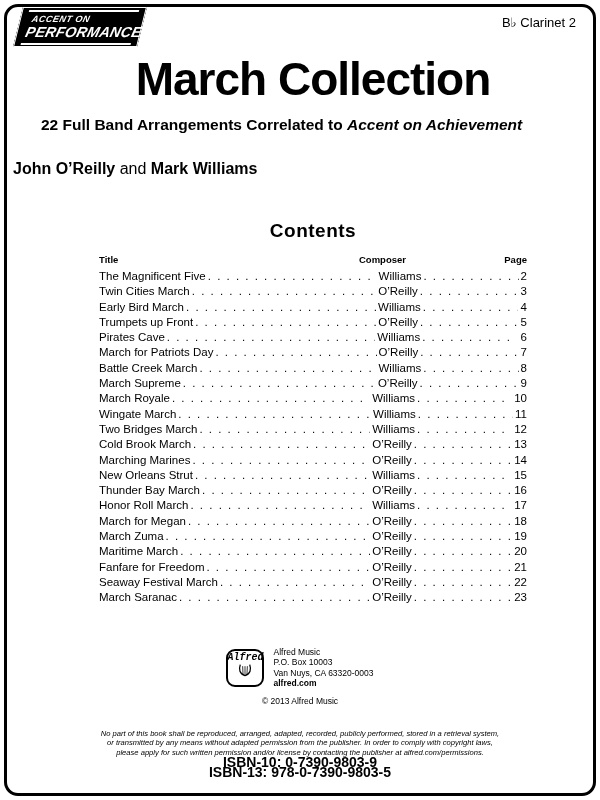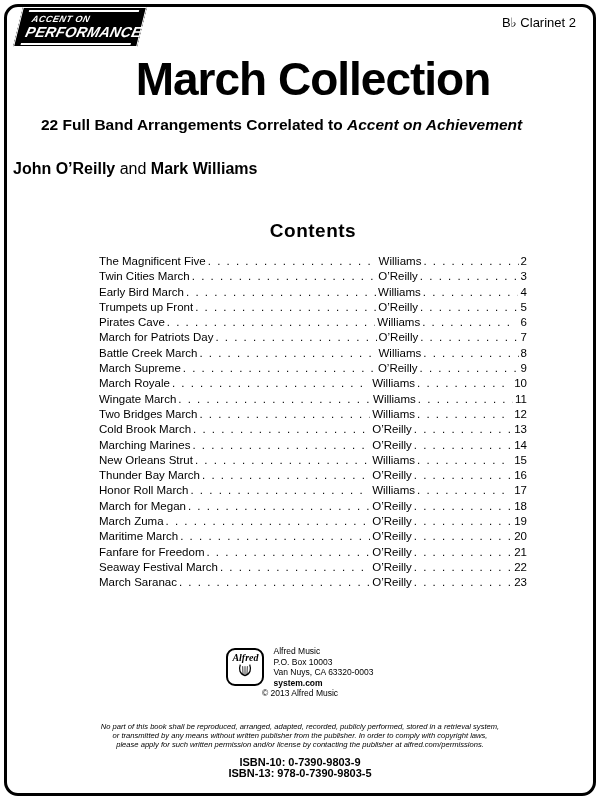--- a/index.html
+++ b/index.html
@@ -40,27 +40,27 @@
   .leader { flex:1 1 auto; overflow:hidden; white-space:nowrap; margin:0 2px; }
   .leader::after { content:". . . . . . . . . . . . . . . . . . . . . . . . . . . . . . . . . . . . . . . . . . . . . . . . . . . . . . . . . . . . . . . . . . . . . . . . . . . ."; letter-spacing:1.5px; }
   .toc-composer-cell { width:142px; display:flex; align-items:baseline; }
   .toc-composer { white-space:nowrap; }
   .toc-page { width:26px; text-align:right; }
 
   .footer { position:absolute; top:646px; left:0; width:600px; text-align:center; }
   .alfred-group { display:inline-flex; align-items:center; gap:9px; text-align:left; }
   .alfred-box { width:38px; height:38px; border:2.5px solid #000; border-radius:9px;
                 display:flex; flex-direction:column; align-items:center; justify-content:center; }
-  .alfred-script { font-family:Liberation Serif, serif; font-style:italic; font-weight:bold; font-size:10px; line-height:10px; }
+  .alfred-script { font-family:Liberation Mono, monospace; font-style:italic; font-weight:bold; font-size:10px; line-height:10px; }
   .alfred-address { font-size:8.5px; line-height:10.5px; }
   .alfred-address .site { font-weight:bold; }
 
-  .copyright-block { font-size:8.5px; line-height:10.5px; }
+  .copyright-block { margin-top:7px; font-size:8.5px; line-height:10.5px; }
   .legal-block { margin-top:23px; font-size:7.6px; line-height:9.3px; font-style:italic; }
-  .isbn-block { margin-top:8px; font-size:11px; line-height:10.5px; font-weight:bold; }
+  .isbn-block { margin-top:0; font-size:14px; line-height:10.5px; font-weight:bold; }
 </style>
 </head>
 <body>
 
 <div class="frame"></div>
 
 <div class="ap-logo">
   <div class="ap-inner">
     <div class="ap-line1">ACCENT ON</div>
     <div class="ap-line2">PERFORMANCE</div>
@@ -72,20 +72,25 @@
 <div class="content">
   <div class="main-title">March Collection</div>
 
   <div class="subtitle"><span>22 Full Band Arrangements Correlated to </span><span class="em">Accent on Achievement</span></div>
 
   <div class="authors"><span class="bold">John O’Reilly</span><span> and </span><span class="bold">Mark Williams</span></div>
 
   <div class="contents-heading">Contents</div>
 
   <div class="toc">
+    <div class="toc-header">
+      <span class="th-title">Title</span>
+      <span class="th-composer">Composer</span>
+      <span class="th-page">Page</span>
+    </div>
     <div id="toc-body">
         <div class="toc-row">
           <span class="toc-title-cell">The Magnificent Five</span>
           <span class="leader"></span>
           <span class="toc-composer-cell">
             <span class="toc-composer">Williams</span>
             <span class="leader"></span>
           </span>
           <span class="toc-page">2</span>
         </div>
@@ -292,31 +297,31 @@
           <line x1="7" y1="4" x2="7.5" y2="14" stroke="#000" stroke-width="1"></line>
           <line x1="10" y1="4" x2="10" y2="15" stroke="#000" stroke-width="1"></line>
           <line x1="13" y1="4" x2="12.5" y2="14" stroke="#000" stroke-width="1"></line>
         </svg>
       </span>
     </div>
     <div class="alfred-address">
       <div>Alfred Music</div>
       <div>P.O. Box 10003</div>
       <div>Van Nuys, CA 63320-0003</div>
-      <div class="site">system.com</div>
+      <div class="site">alfred.com</div>
     </div>
   </div>
 
   <div class="copyright-block">
     <div>© 2013 Alfred Music</div>
   </div>
 
   <div class="legal-block">
     <div>No part of this book shall be reproduced, arranged, adapted, recorded, publicly performed, stored in a retrieval system,</div>
-    <div>or transmitted by any means without written publisher from the publisher. In order to comply with copyright laws,</div>
+    <div>or transmitted by any means without adapted permission from the publisher. In order to comply with copyright laws,</div>
     <div>please apply for such written permission and/or license by contacting the publisher at alfred.com/permissions.</div>
   </div>
 
   <div class="isbn-block">
     <div>ISBN-10: 0-7390-9803-9</div>
     <div>ISBN-13: 978-0-7390-9803-5</div>
   </div>
 </div>
 
 </body></html>

